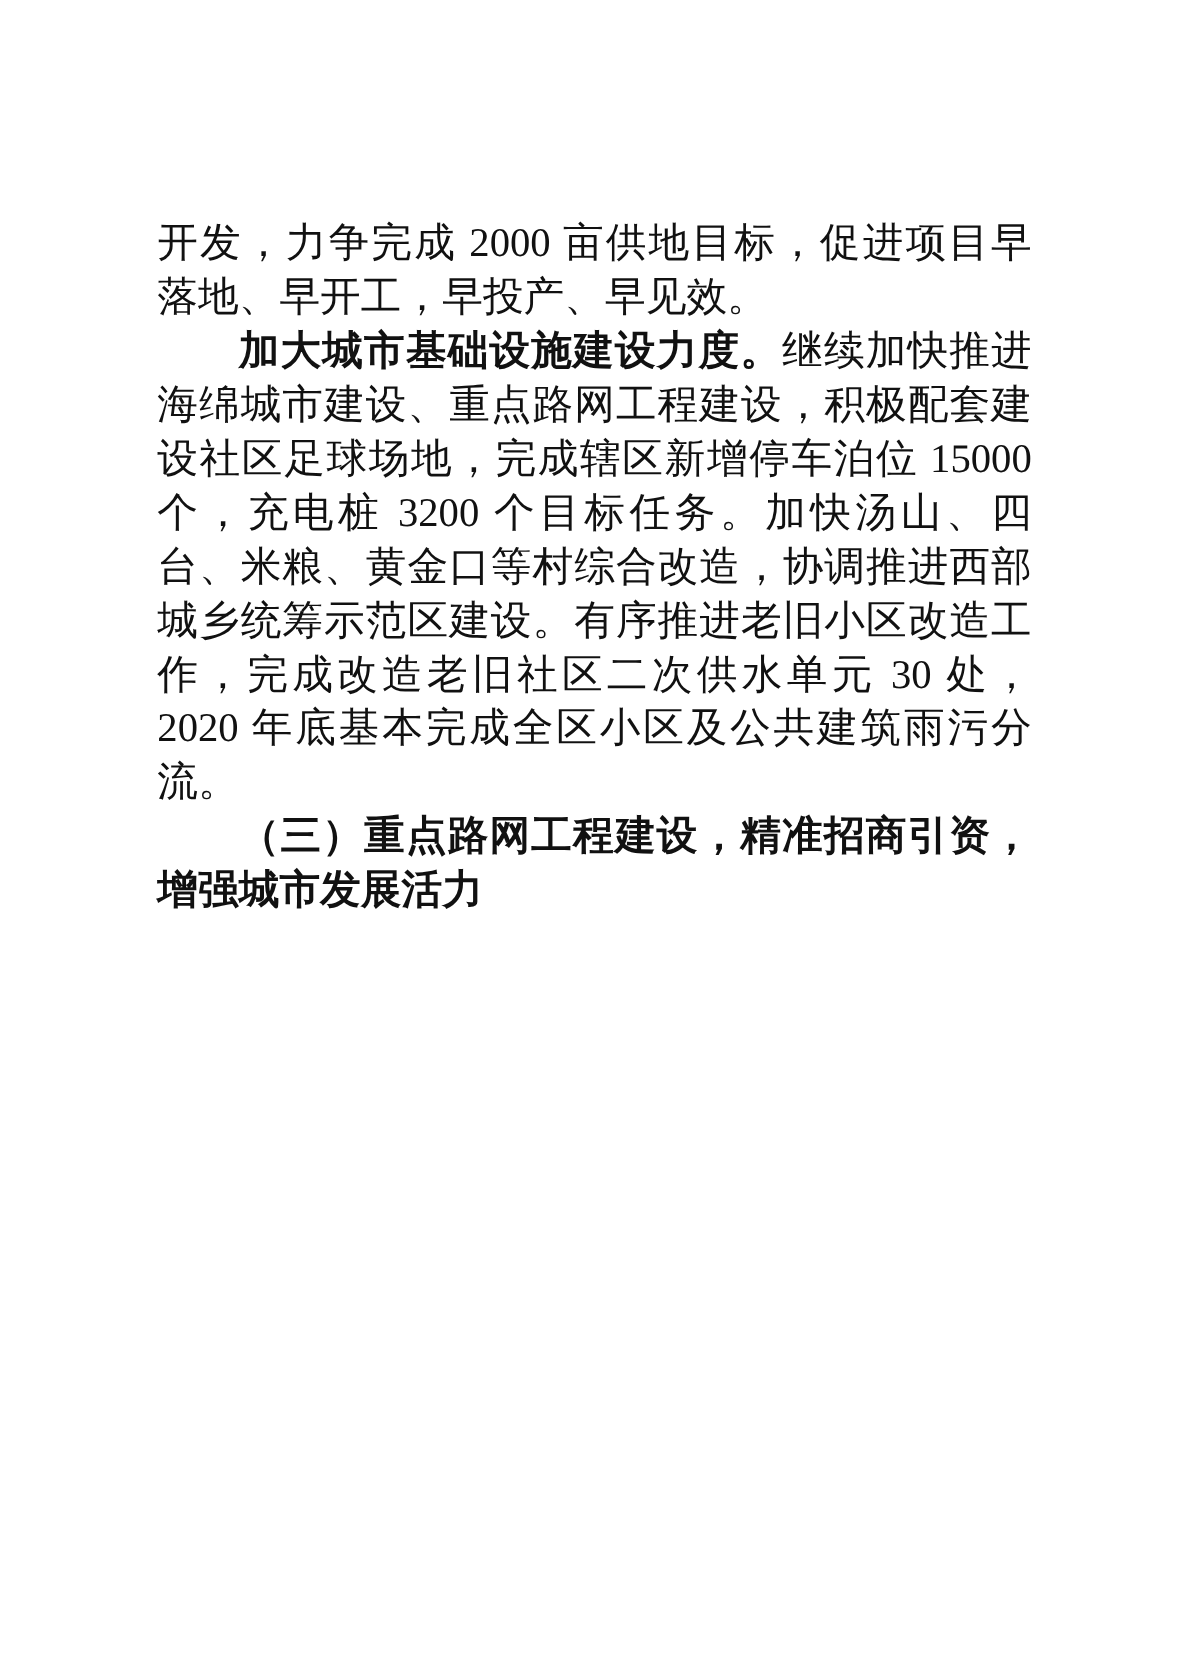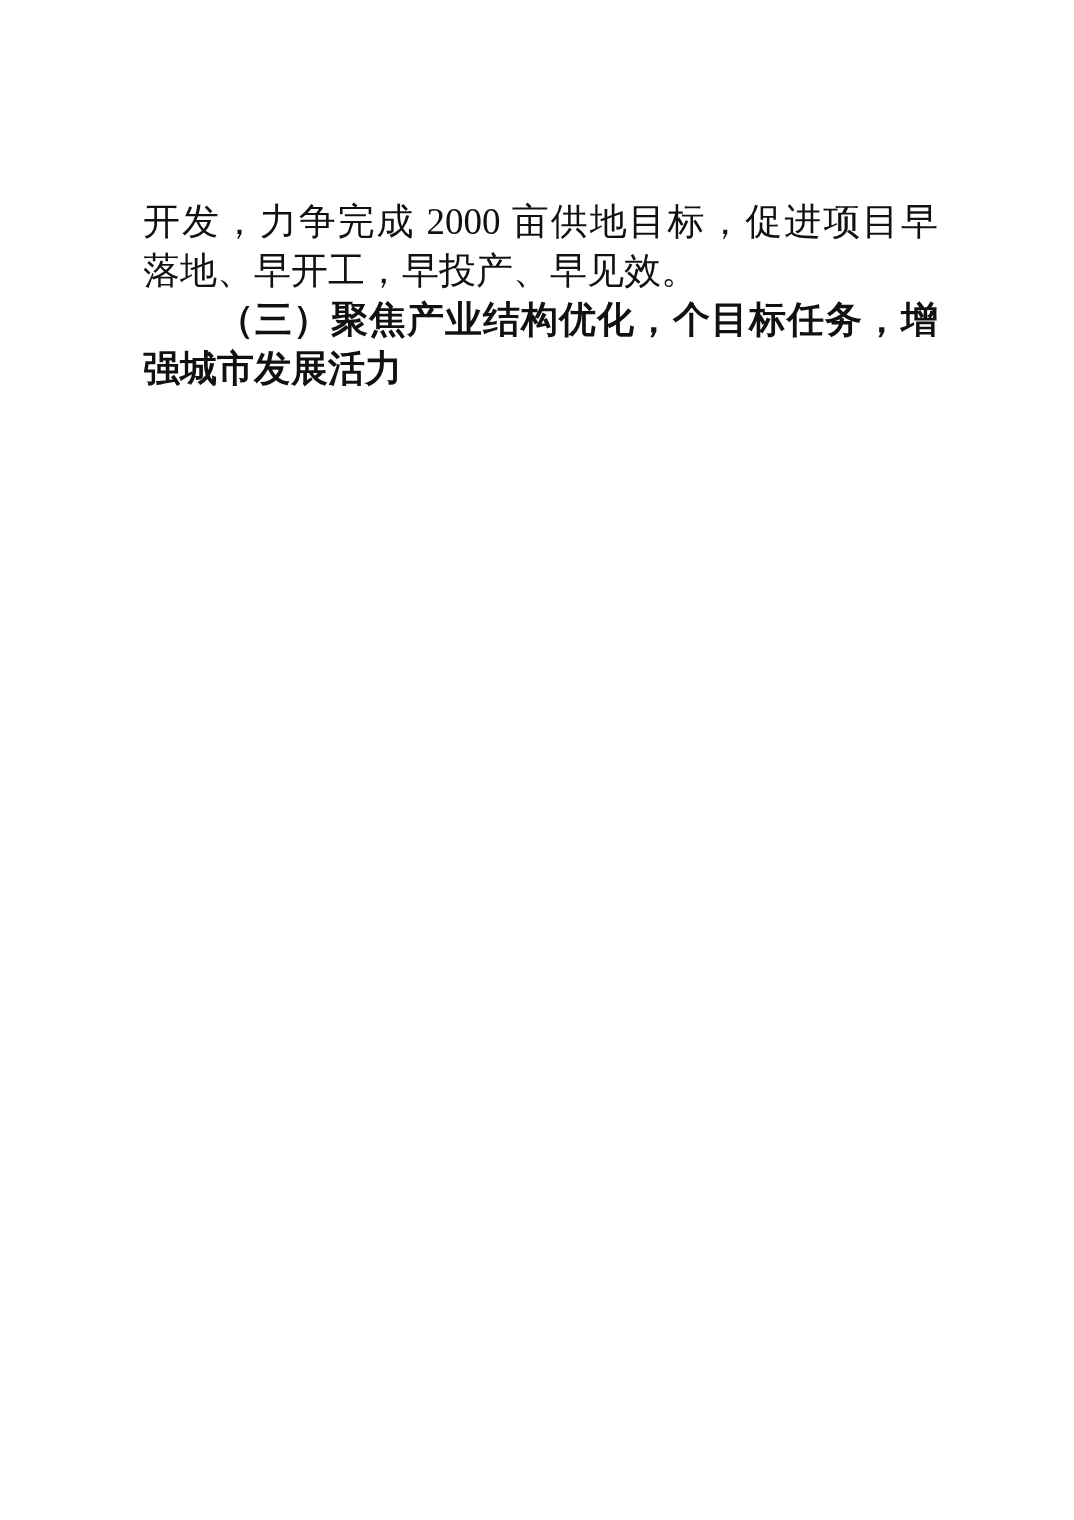--- a/index.html
+++ b/index.html
@@ -52,22 +52,23 @@
 </style>
 </head>
 <body>
 
 <div class="page">
 
   <div class="content">
 
     <p class="para"><span>开发，力争完成 2000 亩供地目标，促进项目早落地、早开工，早投产、早见效。</span></p>
 
+    <p class="para indent"><span class="lead-bold">加大城市基础设施建设力度。</span><span>继续加快推进海绵城市建设、重点路网工程建设，积极配套建设社区足球场地，完成辖区新增停车泊位 15000 个，充电桩 3200 个目标任务。加快汤山、四台、米粮、黄金口等村综合改造，协调推进西部城乡统筹示范区建设。有序推进老旧小区改造工作，完成改造老旧社区二次供水单元 30 处，2020 年底基本完成全区小区及公共建筑雨污分流。</span></p>
 
 
-    <p class="para indent heading-bold"><span>（三）聚焦产业结构优化，个目标任务，增强城市发展活力</span></p>
+    <p class="para indent heading-bold"><span>（三）重点路网工程建设，精准招商引资，增强城市发展活力</span></p>
 
 
   </div>
 
   <div class="footer">— 13 —</div>
 
 </div>
 
 </body></html>

